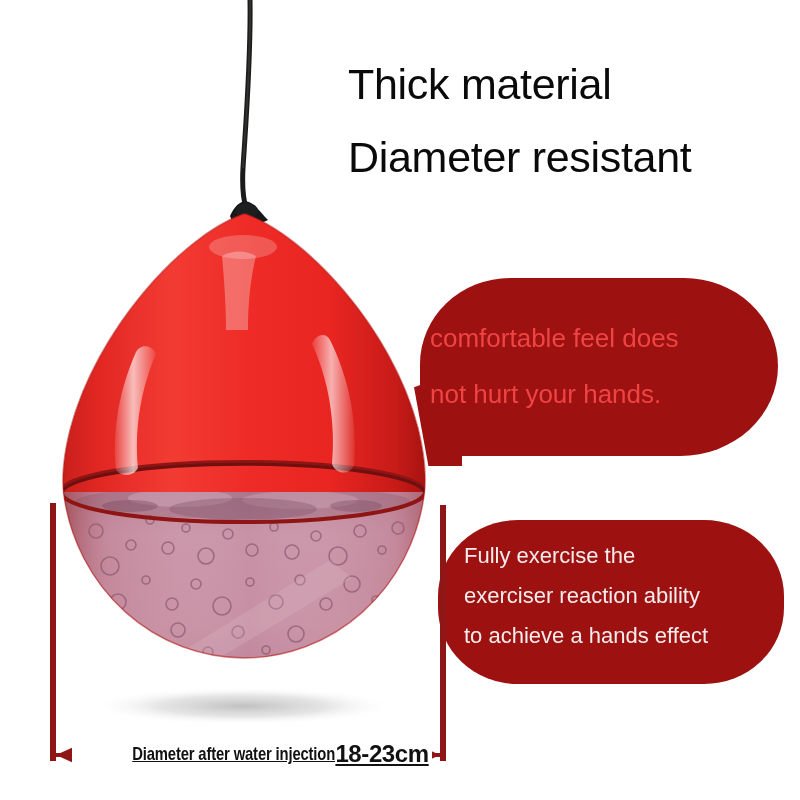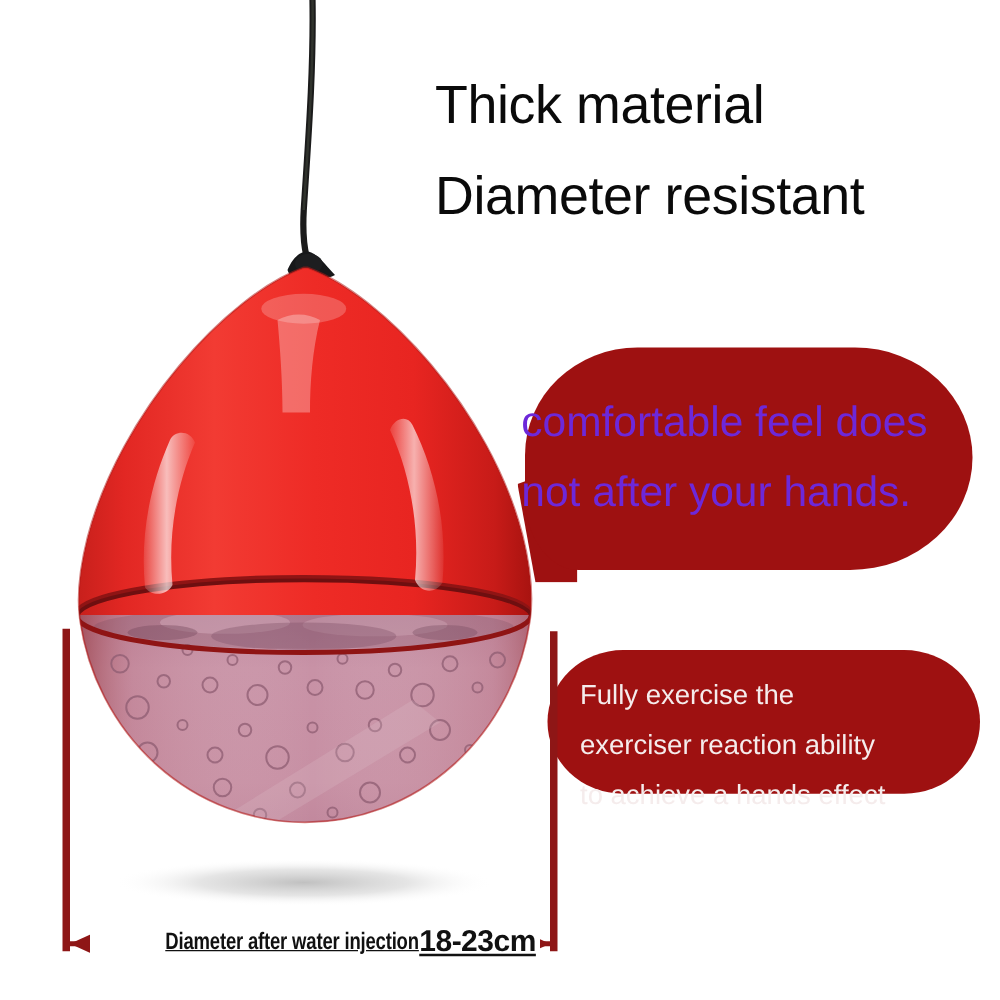--- a/index.html
+++ b/index.html
@@ -62,36 +62,36 @@
     position: absolute;
     left: 0px;
     top: 92px;
     width: 48px;
     height: 96px;
     background: #9e1111;
     clip-path: polygon(100% 0%, 100% 100%, 30% 100%, 0% 18%);
   }
   .bubble-text {
     position: absolute;
-    left: 3px;
+    left: 16px;
     top: 32px;
     width: 344px;
-    color: #6d28d9;
-    font-size: 34px;
+    color: #ef4444;
+    font-size: 26px;
     line-height: 56px;
     white-space: nowrap;
   }
 
   
   .pill {
     position: absolute;
     left: 438px;
     top: 520px;
     width: 346px;
-    height: 115px;
+    height: 164px;
     background: #9e1111;
     border-radius: 80px / 76px;
   }
   .pill-text {
     position: absolute;
     left: 26px;
     top: 16px;
     width: 310px;
     color: #f5ecec;
     font-size: 22px;
@@ -315,21 +315,21 @@
   <div class="headline">
     <div>Thick material</div>
     <div>Diameter resistant</div>
   </div>
 
   <div class="bubble">
     <div class="bubble-tail"></div>
     <div class="bubble-body"></div>
     <div class="bubble-text">
       <div>comfortable feel does</div>
-      <div>not after your hands.</div>
+      <div>not hurt your hands.</div>
     </div>
   </div>
 
   <div class="pill">
     <div class="pill-text">
       <div>Fully exercise the</div>
       <div>exerciser reaction ability</div>
       <div>to achieve a hands effect</div>
     </div>
   </div>

